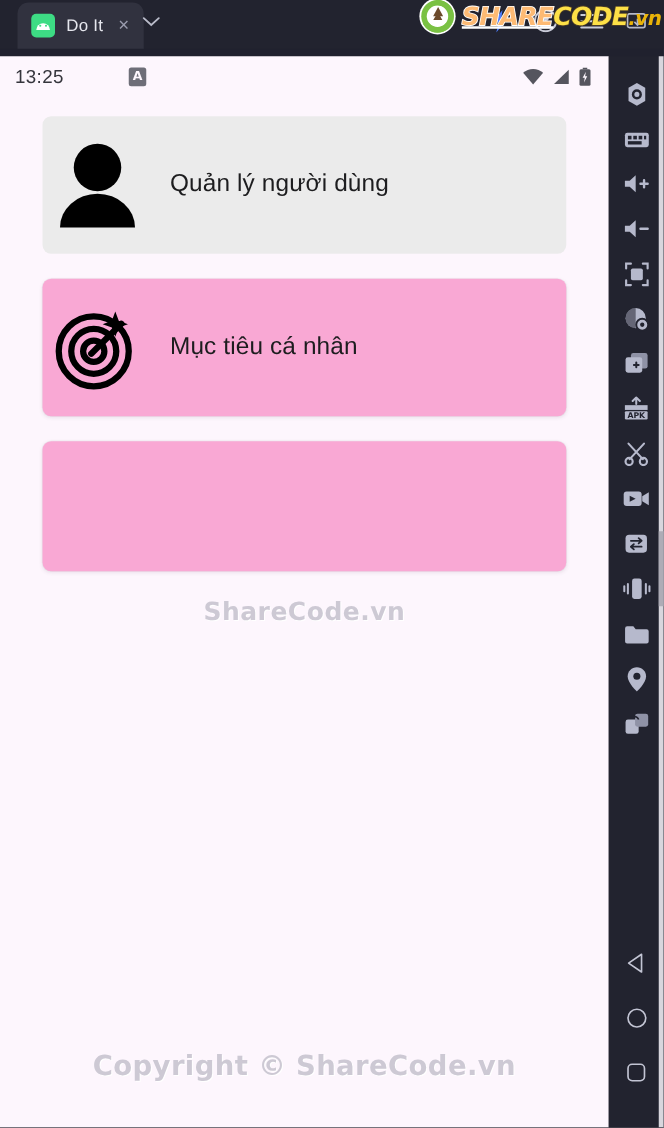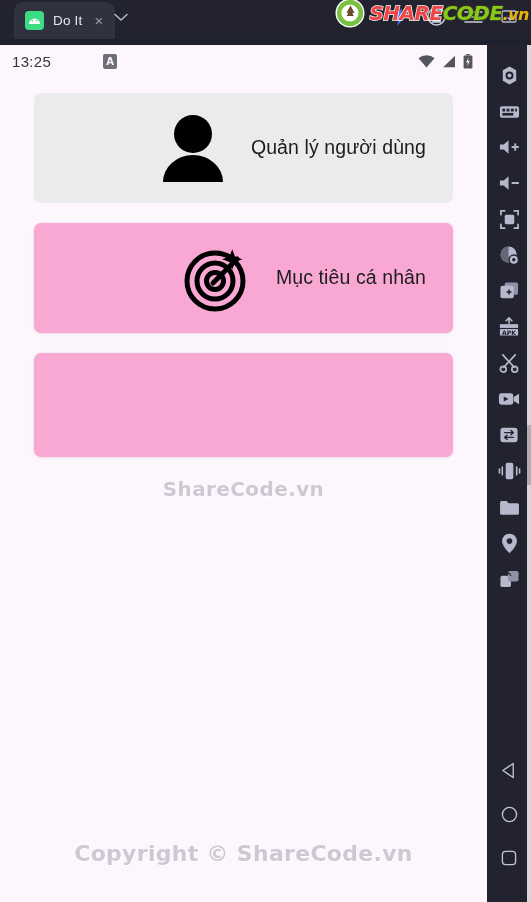--- a/index.html
+++ b/index.html
@@ -80,22 +80,22 @@
     width: 32px; height: 32px;
     position: relative;
   }
   .sc-text {
     font-family: "DejaVu Sans", sans-serif;
     font-size: 20px; font-weight: bold;
     font-style: italic;
     letter-spacing: -0.5px;
     line-height: 1;
   }
-  .sc-share { color: #ef4444; -webkit-text-stroke: 1.4px #ffffff; paint-order: stroke fill; }
-  .sc-code  { color: #84cc16; -webkit-text-stroke: 1.4px #4a3b26; paint-order: stroke fill; }
+  .sc-share { color: #fdba74; -webkit-text-stroke: 1.4px #ffffff; paint-order: stroke fill; text-decoration: underline; }
+  .sc-code  { color: #fde047; -webkit-text-stroke: 1.4px #4a3b26; paint-order: stroke fill; }
   .sc-vn    { color: #eab308; font-size: 16px; }
 
   
   .screen {
     position: absolute; left: 0; top: 45px;
     width: 487px; height: 857px;
     background: #fdf6fd;
     overflow: hidden;
   }
   .statusbar {
@@ -118,27 +118,26 @@
   .sb-right {
     margin-left: auto;
     display: flex; align-items: center; gap: 7px;
   }
   .sb-right svg { display: block; }
 
   
   .content { padding: 16px 34px 0 34px; }
   .card {
     border-radius: 7px;
-    padding: 16px 27px;
+    padding: 16px 8px;
     margin-bottom: 20px;
     display: flex; align-items: center;
     gap: 22px;
     min-height: 104px;
     cursor: pointer;
-    justify-content: flex-end;
   }
   .card.gray { background: #ebebeb; }
   .card.white {
     background: #f9a8d4;
     box-shadow: 0 1px 3px rgba(90,60,90,0.10), 0 0 0 0.6px rgba(0,0,0,0.04);
   }
   .card-icon {
     width: 72px; min-width: 72px; height: 78px;
     display: flex; align-items: center; justify-content: center;
   }

